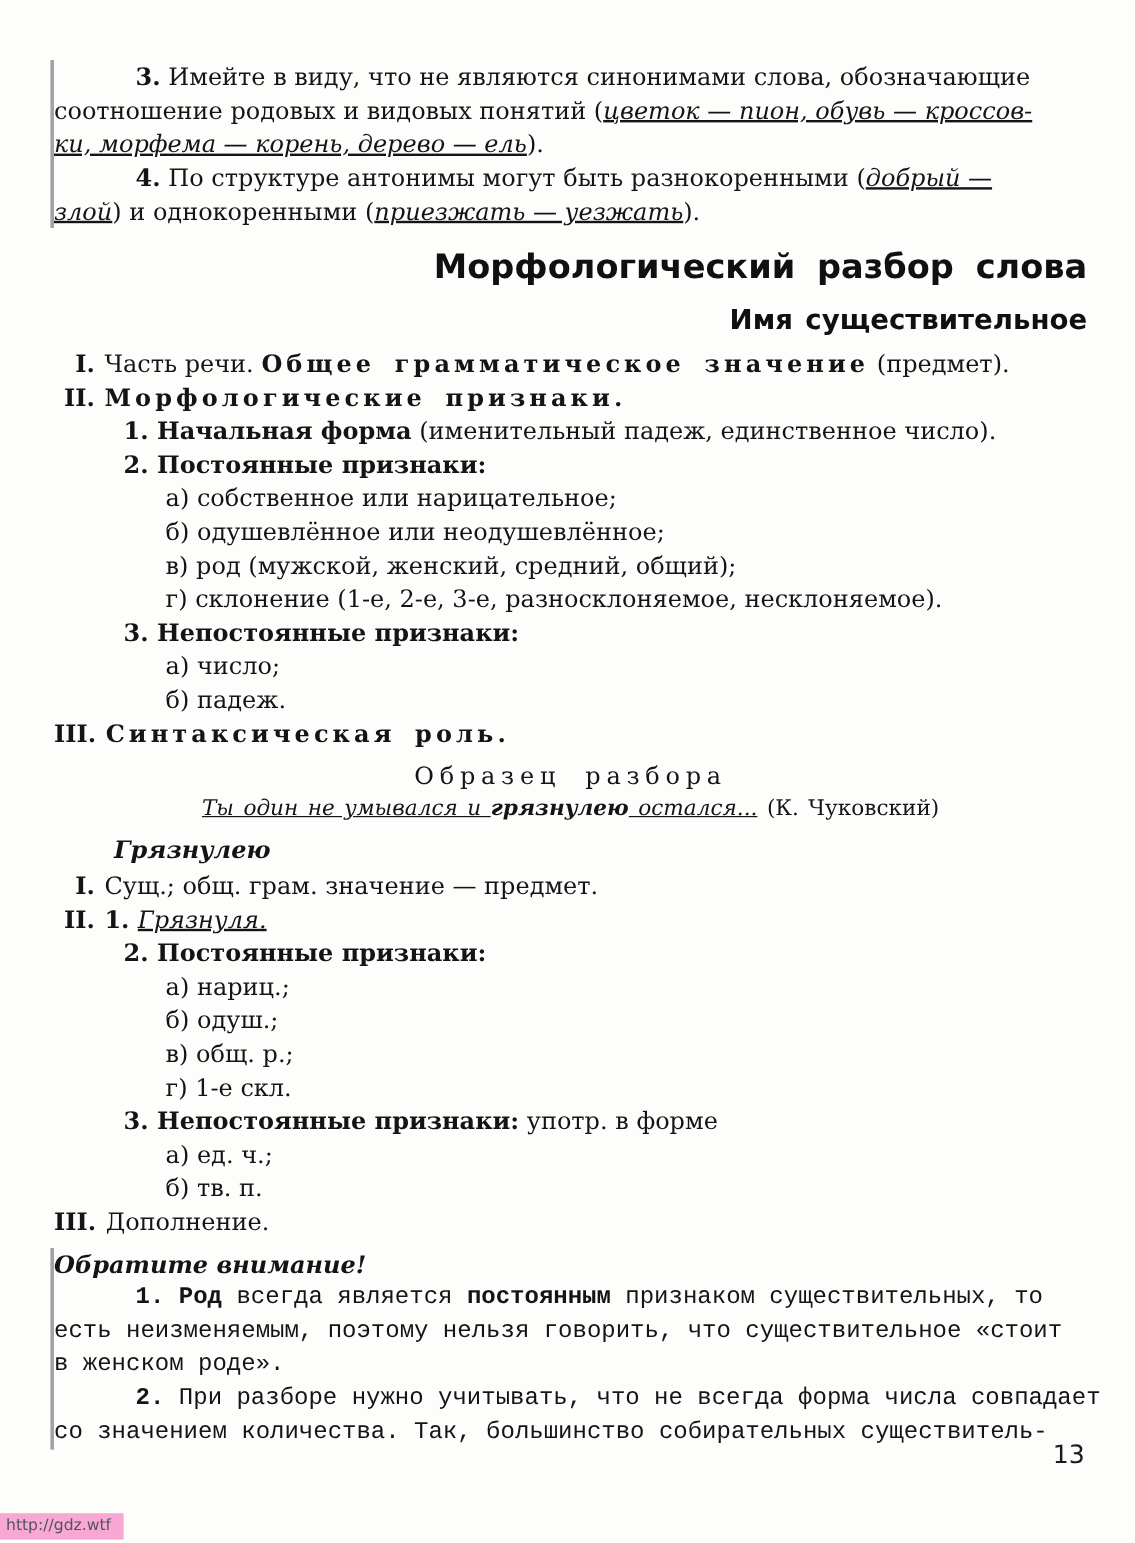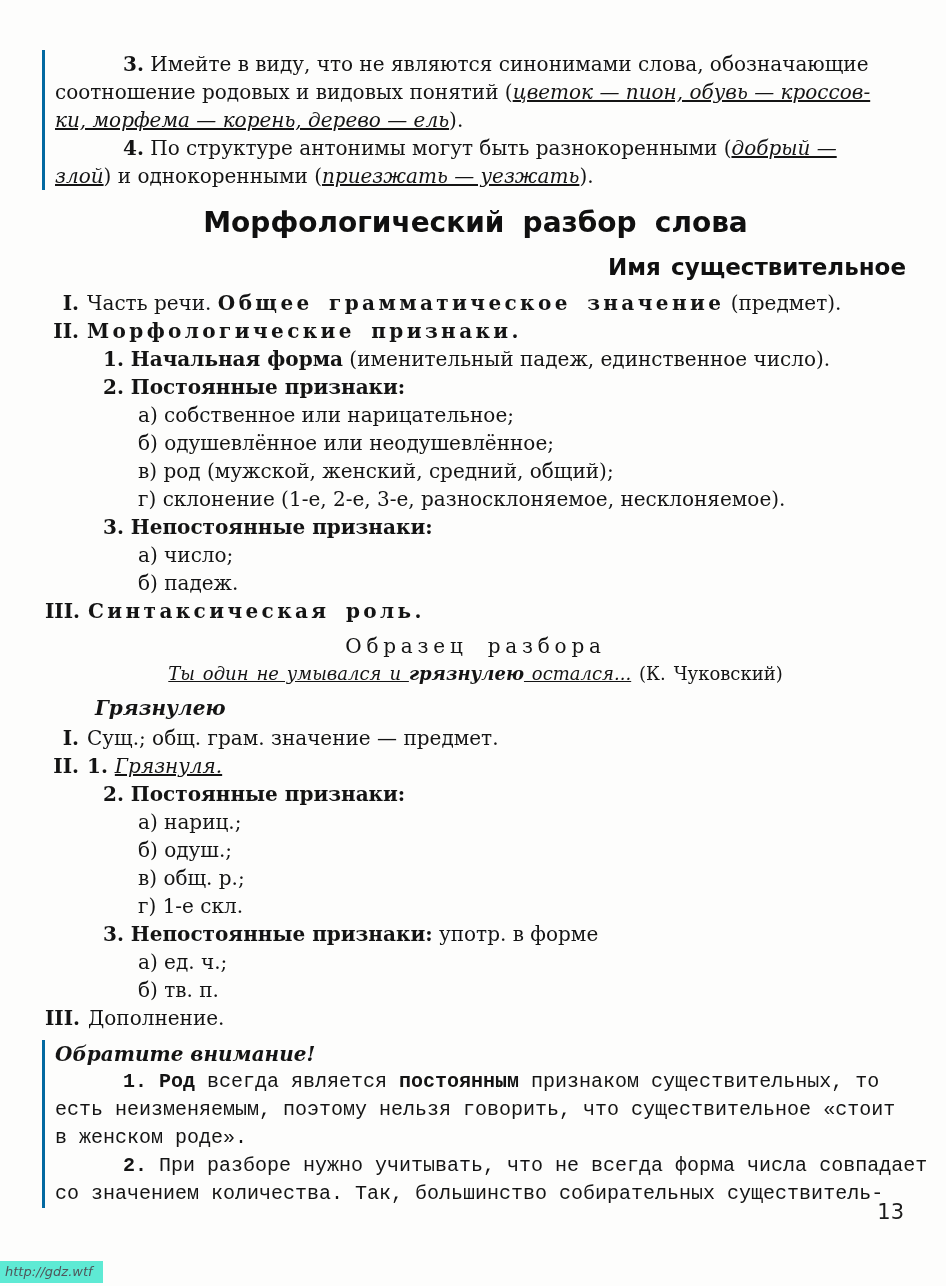--- a/index.html
+++ b/index.html
@@ -8,66 +8,66 @@
     width:946px;height:1286px;
     background:#fdfdfc;
     overflow:hidden;
     color:#141414;
     font-family:"DejaVu Serif","Liberation Serif",serif;
     font-size:20px;
   }
   .content{position:absolute;left:45px;top:50px;width:861px;}
   .line{line-height:28px;white-space:nowrap;}
   
-  .note-block{border-left:3px solid #0369a1;padding-left:10px;margin-left:-3px;}
+  .note-block{border-left:3px solid #a3a3a3;margin-left:-3px;}
   .note-block.bottom{margin-top:8px;}
   
   .ind-none{}
   .ind-par{text-indent:68px;}
   .ind-num{padding-left:58px;}
   .ind-letter{padding-left:93px;}
   
   .run-r{}
   .run-b{font-weight:bold;}
   .run-i{font-style:italic;text-decoration:underline;}
   .run-bi{font-weight:bold;font-style:italic;}
   .run-bs{font-weight:bold;letter-spacing:.17em;word-spacing:.3em;}
   .run-s{letter-spacing:.24em;word-spacing:.45em;}
   .run-rn{display:inline-block;min-width:34px;margin-right:8px;text-align:right;font-weight:bold;}
   
   h1.title{
     margin:16px 0 0;
     font-family:"DejaVu Sans","Liberation Sans",sans-serif;
     font-size:28px;line-height:34px;font-weight:bold;
-    text-align:center;word-spacing:.3em;color:#101010;
+    text-align:right;word-spacing:.3em;color:#101010;
   }
   h2.subtitle{
     margin:14px 0 0;
     font-family:"DejaVu Sans","Liberation Sans",sans-serif;
     font-size:23px;line-height:27px;font-weight:bold;
     text-align:right;word-spacing:.1em;color:#101010;
   }
   .outline{margin-top:8px;}
   .sample-title{margin-top:7px;line-height:28px;text-align:center;}
   .sentence{margin-top:0;line-height:28px;text-align:center;font-size:18px;word-spacing:.12em;white-space:nowrap;}
   .word-line{margin-top:6px;line-height:28px;padding-left:50px;}
   .sample-outline{margin-top:2px;}
   .attention-body{margin:0;font-family:Liberation Mono, monospace;}
   .page-number{
     position:absolute;right:42px;top:1200px;
     font-family:"DejaVu Sans","Liberation Sans",sans-serif;
     font-size:21px;color:#1b1b1b;
   }
   .watermark{
     position:absolute;left:0;bottom:3px;
-    background:#5eead4;color:#50555a;
+    background:#f9a8d4;color:#50555a;
     font-family:"DejaVu Sans","Liberation Sans",sans-serif;
     font-size:13px;line-height:16px;
     padding:3px 10px 3px 5px;
-    text-decoration:none;cursor:pointer;display:inline-block;font-style:italic;
+    text-decoration:none;cursor:pointer;display:inline-block;
   }
 </style>
 </head>
 <body>
 
 <div class="page">
   <div class="content">
 
     <div class="note-block top">
         <div class="line ind-par"><span class="run-b">3.</span><span class="run-r"> Имейте в виду, что не являются синонимами слова, обозначающие</span></div>

